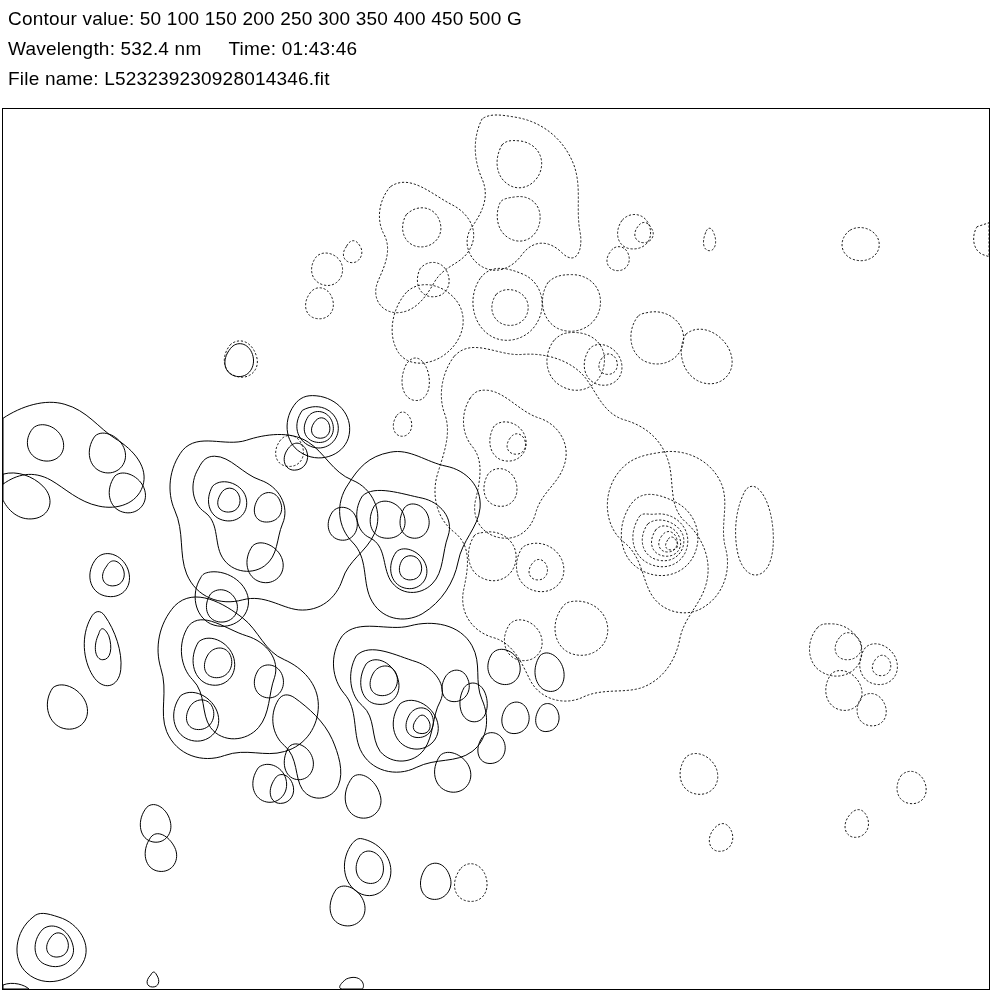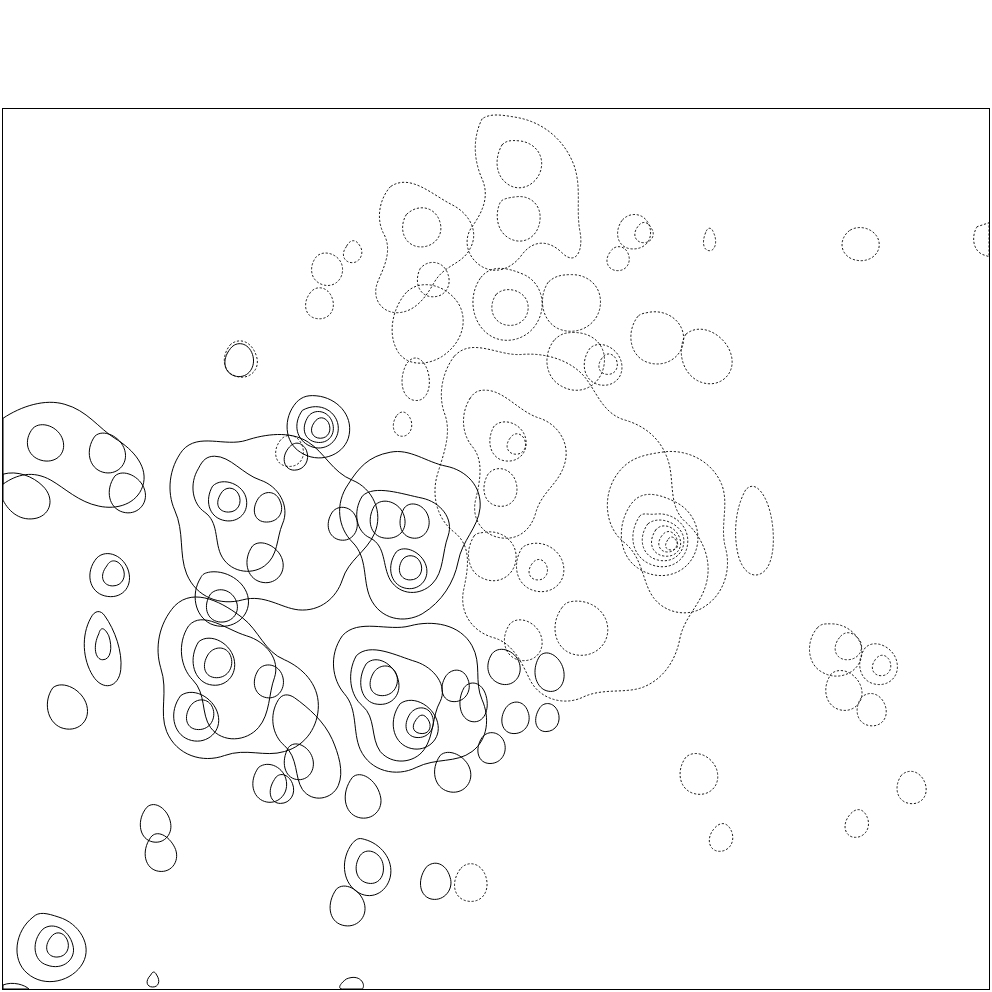--- a/index.html
+++ b/index.html
@@ -62,20 +62,25 @@
     stroke-width: 0.9;
     stroke-dasharray: 1.4 2.6;
     stroke-linecap: round;
   }
 </style>
 </head>
 <body>
 
 <div id="root">
 
+  <div class="header">
+    <div class="header-line">Contour value: 50 100 150 200 250 300 350 400 450 500 G</div>
+    <div class="header-line">Wavelength: 532.4 nm     Time: 01:43:46</div>
+    <div class="header-line">File name: L523239230928014346.fit</div>
+  </div>
 
   <div class="plot-frame">
     <svg class="contours" viewBox="0 0 988 882" preserveAspectRatio="none">
 
       <g>
 
         <path class="dotted-path" d="M480 10 C470 30 472 52 480 70 C488 88 480 104 470 118 C460 132 466 150 480 158 C494 166 510 160 520 146 C532 130 548 132 560 144 C574 158 582 142 578 122 C574 100 580 78 572 56 C562 30 540 12 512 8 C500 6 488 4 480 10 Z"></path>
         <path class="dotted-path" d="M500 36 C492 50 494 66 504 74 C516 84 532 78 538 64 C544 48 534 34 518 32 C508 31 504 32 500 36 Z"></path>
         <path class="dotted-path" d="M498 94 C492 108 496 124 508 130 C522 137 536 128 538 112 C540 96 528 86 514 88 C506 89 500 90 498 94 Z"></path>
         <path class="dotted-path" d="M388 78 C376 92 374 112 382 126 C390 142 382 158 376 172 C368 190 380 206 398 204 C414 202 424 188 432 174 C442 156 460 156 468 140 C478 122 466 104 450 96 C430 86 408 64 388 78 Z"></path>

